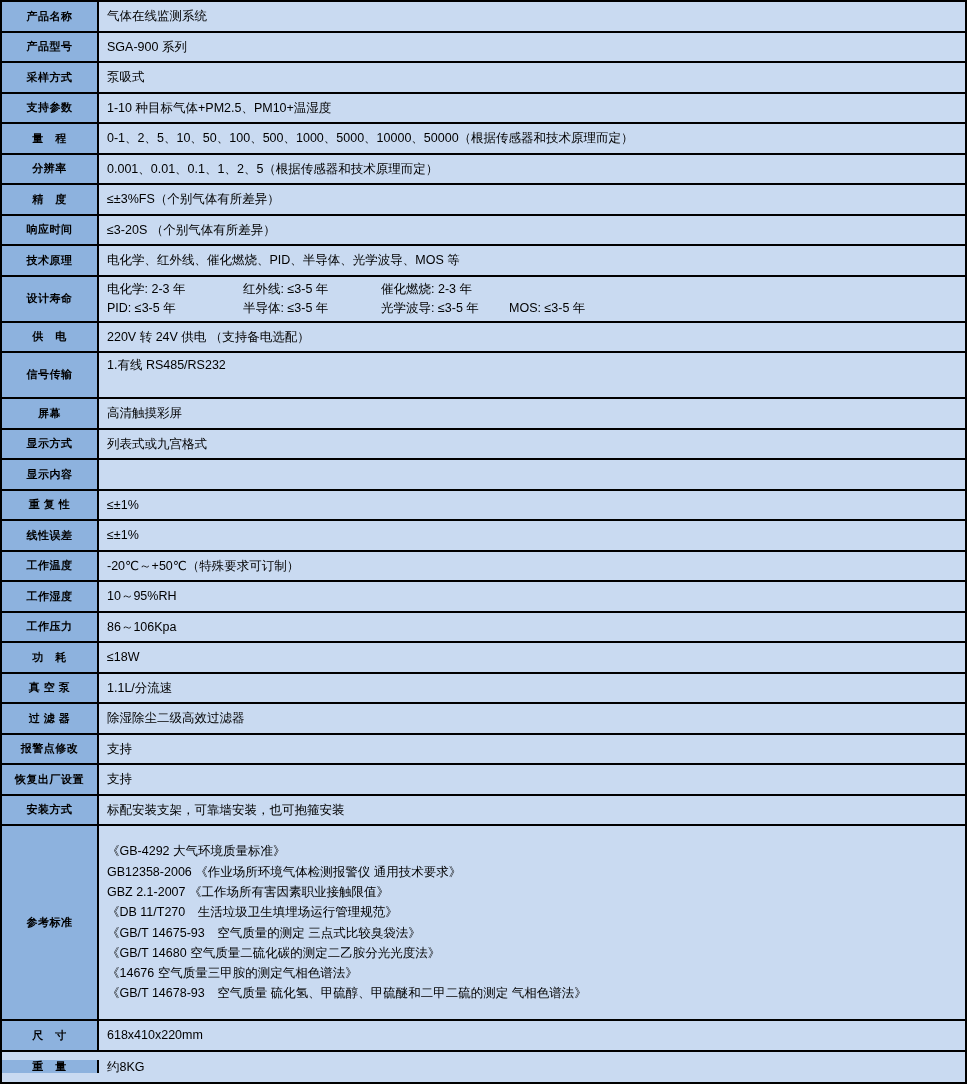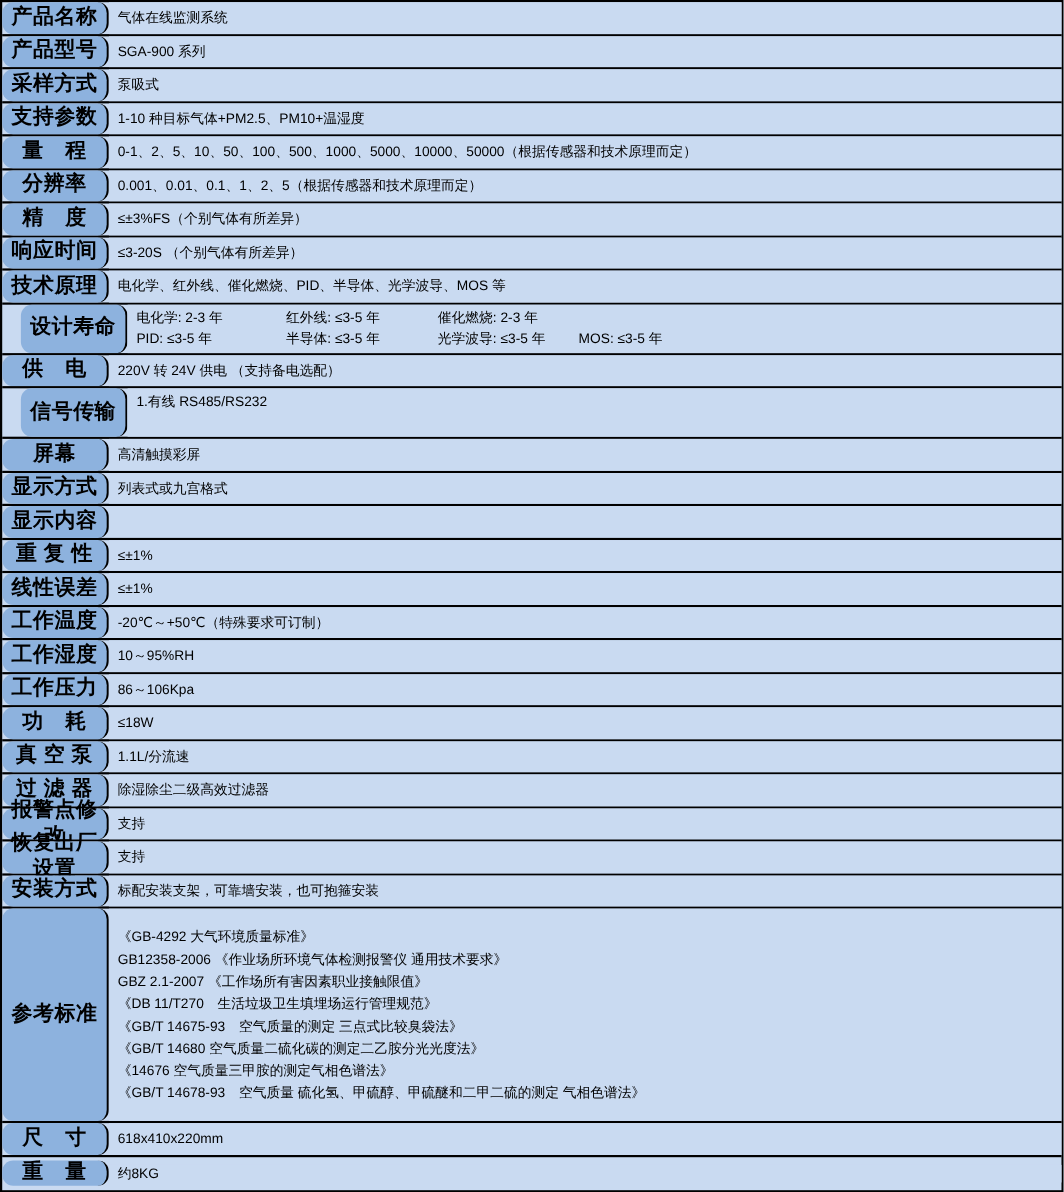--- a/index.html
+++ b/index.html
@@ -9,30 +9,30 @@
     font-family:"Liberation Sans","DejaVu Sans",sans-serif;
     color:#000;
   }
   .spec-table {
     width:967px; height:1084px;
     display:flex; flex-direction:column;
     border:2px solid var(--border-color,#000);
     background:var(--value-bg,#C9DAF1);
   }
   .row { display:flex; flex:0 0 auto; height:30.5px; border-bottom:2px solid var(--border-color,#000); }
-  .row.tall { height:46px;padding-left:17px; }
+  .row.tall { height:46px; }
   .row.ref  { flex:1 1 auto; height:auto; }
   .row:last-child { border-bottom:none;align-items:center; }
   .label-cell {
     flex:0 0 97px; width:97px;
     background:var(--header-bg,#8DB2DE);
     border-right:2px solid var(--border-color,#000);
     display:flex; align-items:center; justify-content:center;
-    font-weight:bold; font-size:19px; letter-spacing:0.5px;
-    text-align:center; line-height:1.2;border-radius:10px;
+    font-weight:bold; font-size:11px; letter-spacing:0.5px;
+    text-align:center; line-height:1.2;
   }
   .value-cell {
     flex:1 1 auto; min-width:0;
     background:var(--value-bg,#C9DAF1);
     display:flex; align-items:center;
     padding:0 8px; font-size:12.5px; line-height:1.3;
     white-space:nowrap; overflow:hidden;
   }
   .value-cell.stack { flex-direction:column; align-items:flex-start; justify-content:center; }
   .dl-line { display:flex; width:100%; line-height:19px; }

